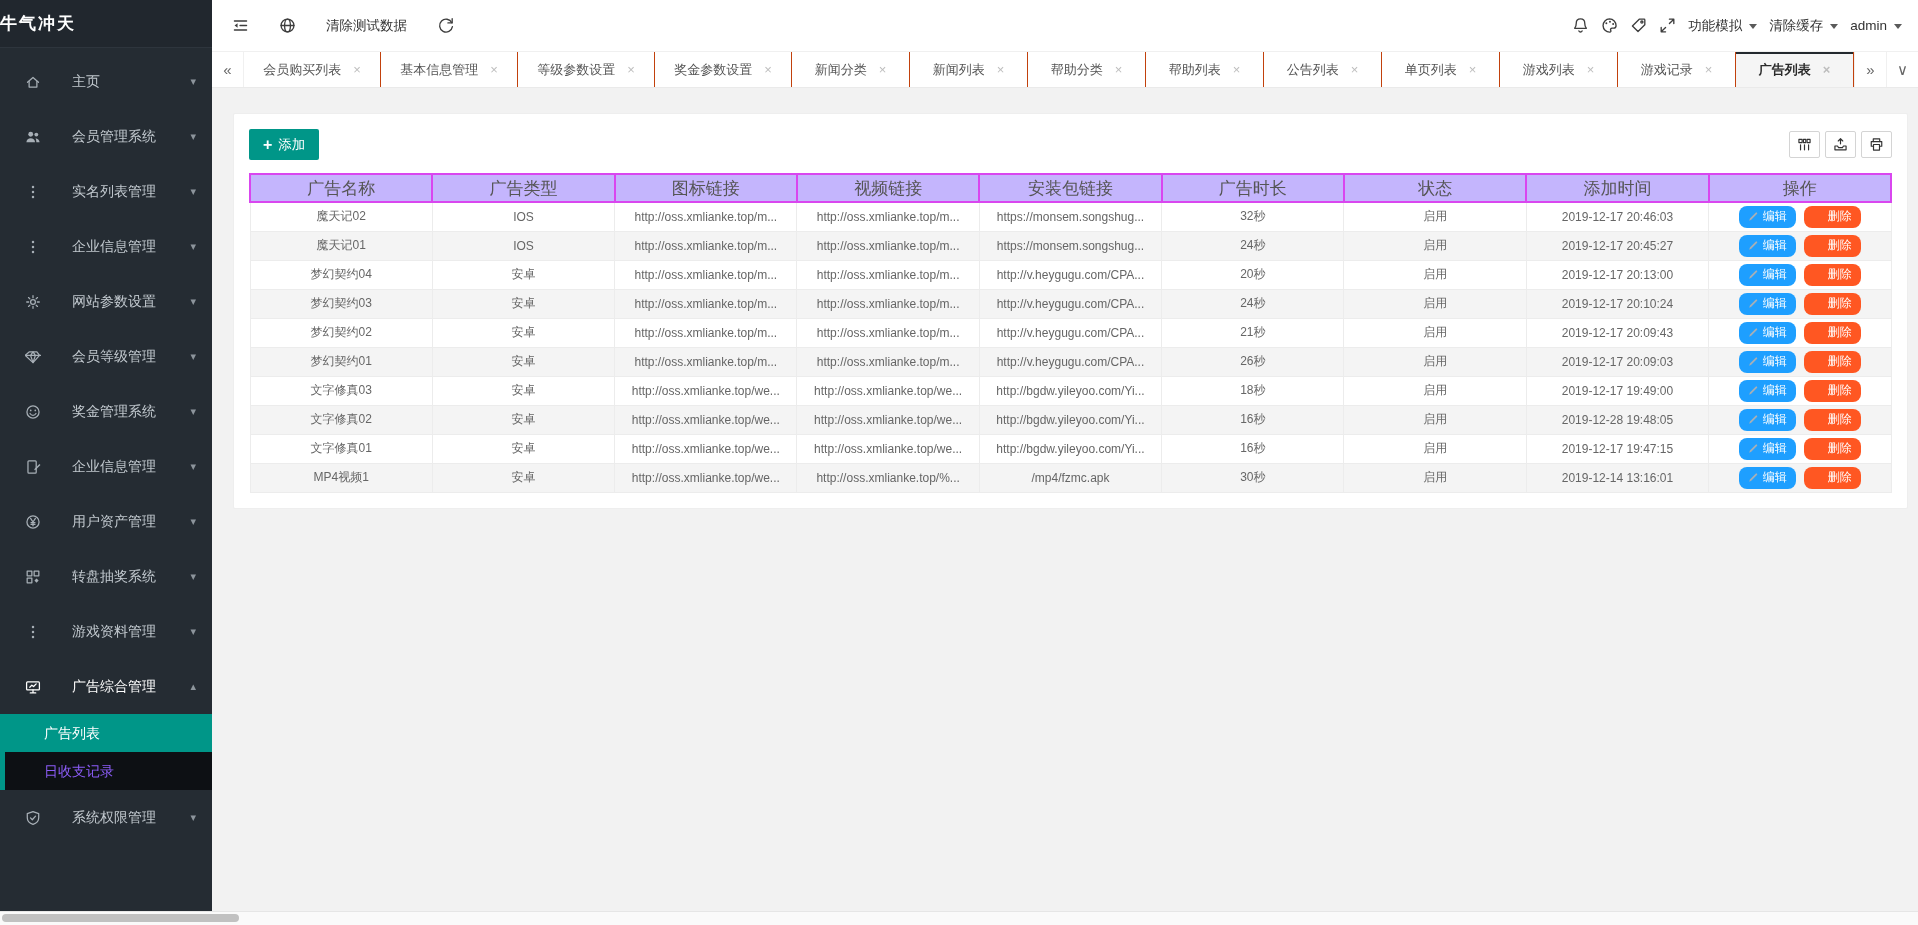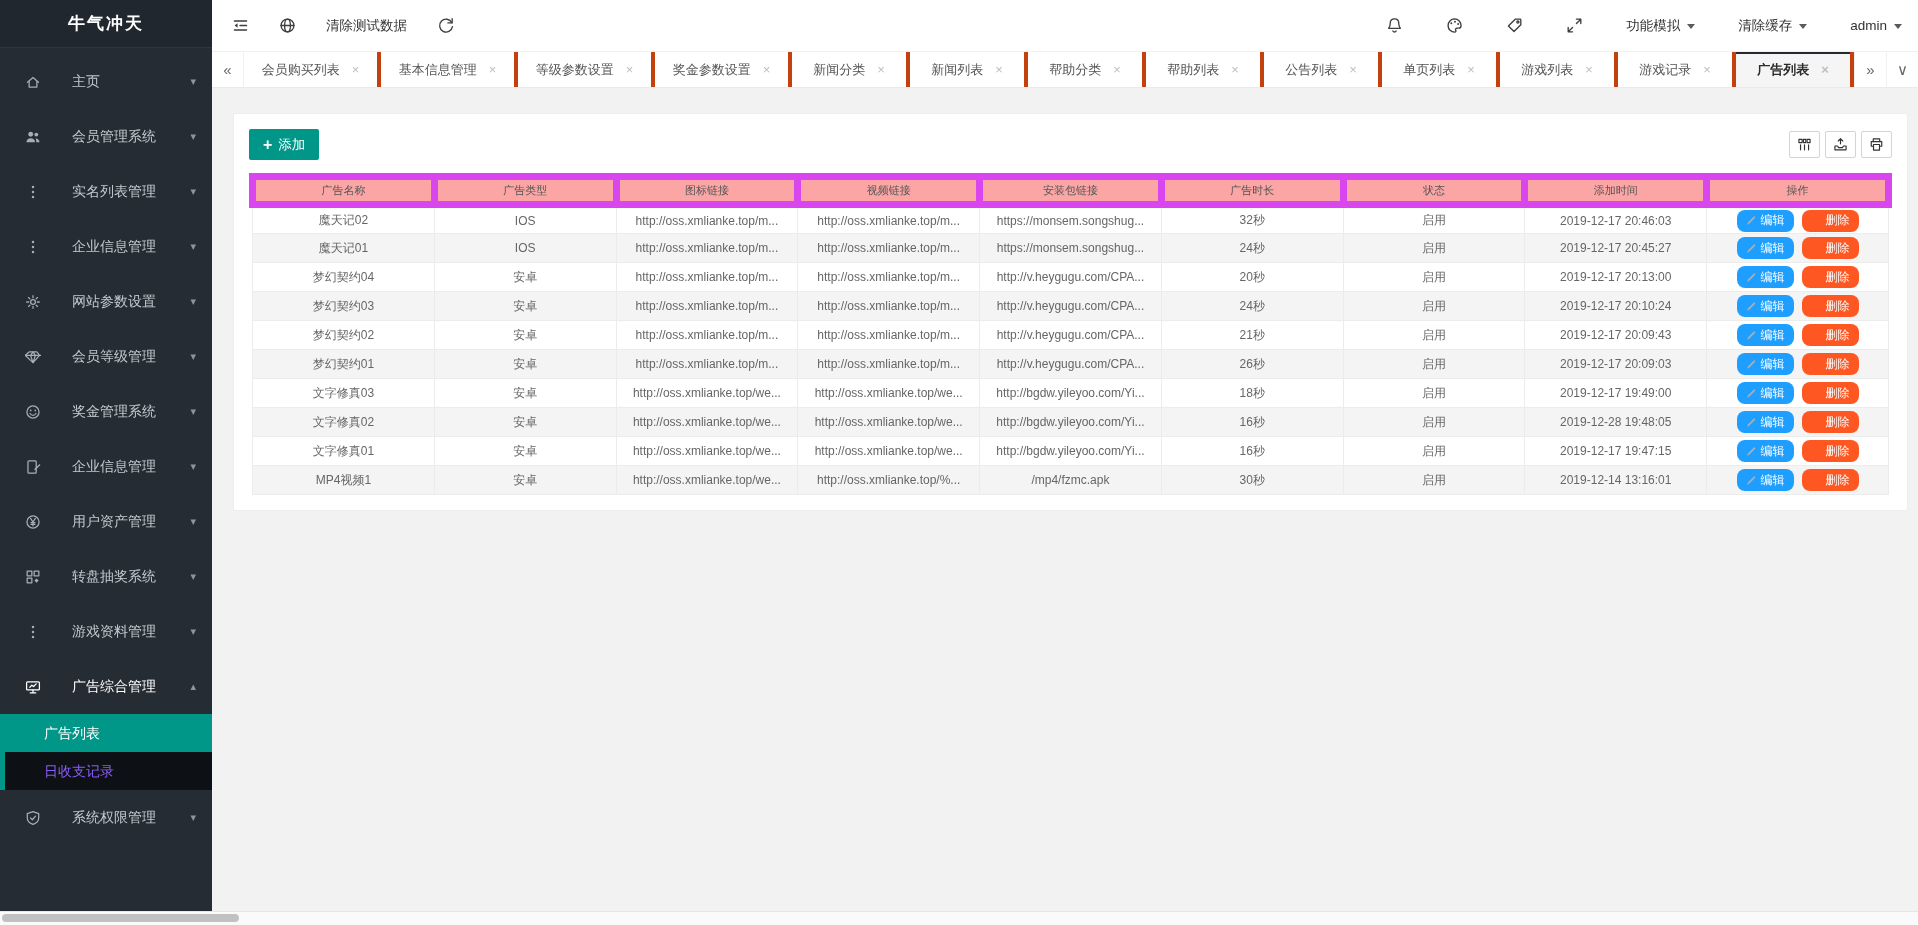--- a/index.html
+++ b/index.html
@@ -4,21 +4,21 @@
 <title>广告列表</title>
 <style>
   * { margin:0; padding:0; box-sizing:border-box; }
   html,body { width:1918px; height:925px; overflow:hidden;
     font-family:"Liberation Sans","DejaVu Sans",sans-serif; background:#f2f2f2; }
 
   .app { display:flex; height:911px; }
 
   
   .sidebar { width:212px; flex:0 0 212px; background:#252c33; color:#c2c9cf; overflow:hidden; }
-  .logo { height:48px; line-height:48px; text-align:center; color:#fff; font-size:17px;
+  .logo { height:48px; line-height:48px; color:#fff; font-size:17px;
     font-weight:bold; letter-spacing:2px; background:#21272e; border-bottom:1px solid #2e353d; }
   .menu { padding-top:6px; }
   .menu-item { height:55px; display:flex; align-items:center; padding:0 16px 0 24px;
     font-size:14px; cursor:pointer;gap:17px; }
   .menu-item.open .mi-label, .menu-item.open .svgicon { color:#fff; }
   .svgicon { display:inline-flex; align-items:center; justify-content:center; color:#a7afb6; }
   .mi-icon { width:18px; margin-right:13px; }
   .mi-icon svg { width:16px; height:16px; }
   .mi-label { flex:1; }
   .mi-caret { font-size:11px; color:#8d959c; }
@@ -26,38 +26,38 @@
   .submenu-item { height:38px; line-height:38px; padding-left:39px; font-size:14px;
     color:#8b5cf6; cursor:pointer; }
   .submenu-item.active { background:#009688; color:#fff; }
 
   
   .main { flex:1; display:flex; flex-direction:column; min-width:0; }
 
   .topbar { height:52px; background:#fff; border-bottom:1px solid #f0f0f0;
     display:flex; align-items:center; padding:0 16px 0 20px; }
   .tb-left { display:flex; align-items:center; gap:30px; }
-  .tb-right { margin-left:auto; display:flex; align-items:center; gap:43px;justify-content:center; }
+  .tb-right { margin-left:auto; display:flex; align-items:center; gap:12px;justify-content:center; }
   .tb-icon { color:#3d3d3d; cursor:pointer; display:inline-flex; }
   .tb-icon svg { width:17px; height:17px; }
   .tb-text { font-size:13.5px; color:#333; cursor:pointer; }
   .dd { display:inline-flex; align-items:center; font-size:13.5px; color:#333; cursor:pointer; }
   .caret { width:0; height:0; border:4px solid transparent; border-top:5px solid #5a5a5a;
     margin-left:7px; margin-top:5px; display:inline-block; }
 
   
   .tabbar { height:36px; background:#fff; border-bottom:1px solid #eaeaea;
     display:flex; align-items:stretch; }
   .nav-box { width:32px; display:flex; align-items:center; justify-content:center;
     color:#666; font-size:15px; cursor:pointer; }
   .nav-box.first { border-right:1px solid #f0f0f0; }
   .nav-box.last  { border-left:1px solid #f0f0f0; }
   .tabs { flex:1; display:flex; overflow:hidden; }
   .tab { flex:1 1 auto; max-width:137px; min-width:0; display:flex; align-items:center;
-    justify-content:center; gap:12px; padding:0 8px; border-right:4px solid #c2410c;
+    justify-content:center; gap:12px; padding:0 8px; border-right:1px solid #c2410c;
     font-size:13px; color:#555; cursor:pointer; position:relative; white-space:nowrap; }
   .tab .close { color:#bdbdbd; font-size:13px; }
   .tab.active { background:#f5f5f5; color:#2b2b2b; font-weight:bold; }
   .tab.active::before { content:""; position:absolute; left:0; right:0; top:0; height:2px;
     background:#23292e; }
 
   
   .content { flex:1; background:#f2f2f2; padding:25px 0 0 21px; overflow:hidden; }
   .card { width:1675px; background:#fff; border:1px solid #eee; border-radius:2px;
     padding:15px; }
@@ -66,22 +66,22 @@
     background:#009688; color:#fff; border:none; border-radius:2px; font-size:13.5px;
     cursor:pointer; font-family:inherit; }
   .btn-add .plus { font-size:16px; font-weight:bold; line-height:1; }
   .toolbar-icons { margin-left:auto; display:flex; gap:5px; }
   .icon-btn { width:31px; height:27px; background:#fff; border:1px solid #d4d4d4;
     border-radius:2px; display:inline-flex; align-items:center; justify-content:center;
     color:#333; cursor:pointer; }
   .icon-btn svg { width:15px; height:15px; }
 
   table { width:100%; border-collapse:collapse; table-layout:fixed; }
-  th { height:28px; background:#fca5a5; border:7px solid #d946ef; font-weight:normal;
-    font-size:11px; color:#555; }
+  th { height:28px; background:#c4b5fd; border:2px solid #d946ef; font-weight:normal;
+    font-size:17px; color:#555; }
   td { height:29px; border:1px solid #ececec; font-size:12px; color:#666; text-align:center;
     white-space:nowrap; overflow:hidden; padding:0 4px; }
   tr.striped td { background:#f4f4f4; }
   .ops { display:flex; align-items:center; justify-content:center; gap:8px; }
   .btn-edit, .btn-del { display:inline-flex; align-items:center; gap:4px; height:22px;
     padding:0 9px; border:none; border-radius:8px; color:#fff; font-size:12px;
     cursor:pointer; font-family:inherit; }
   .btn-edit { background:#1e9fff; }
   .btn-del  { background:#ff5722;padding-left:24px; }
   .btn-edit svg { width:11px; height:11px; }

